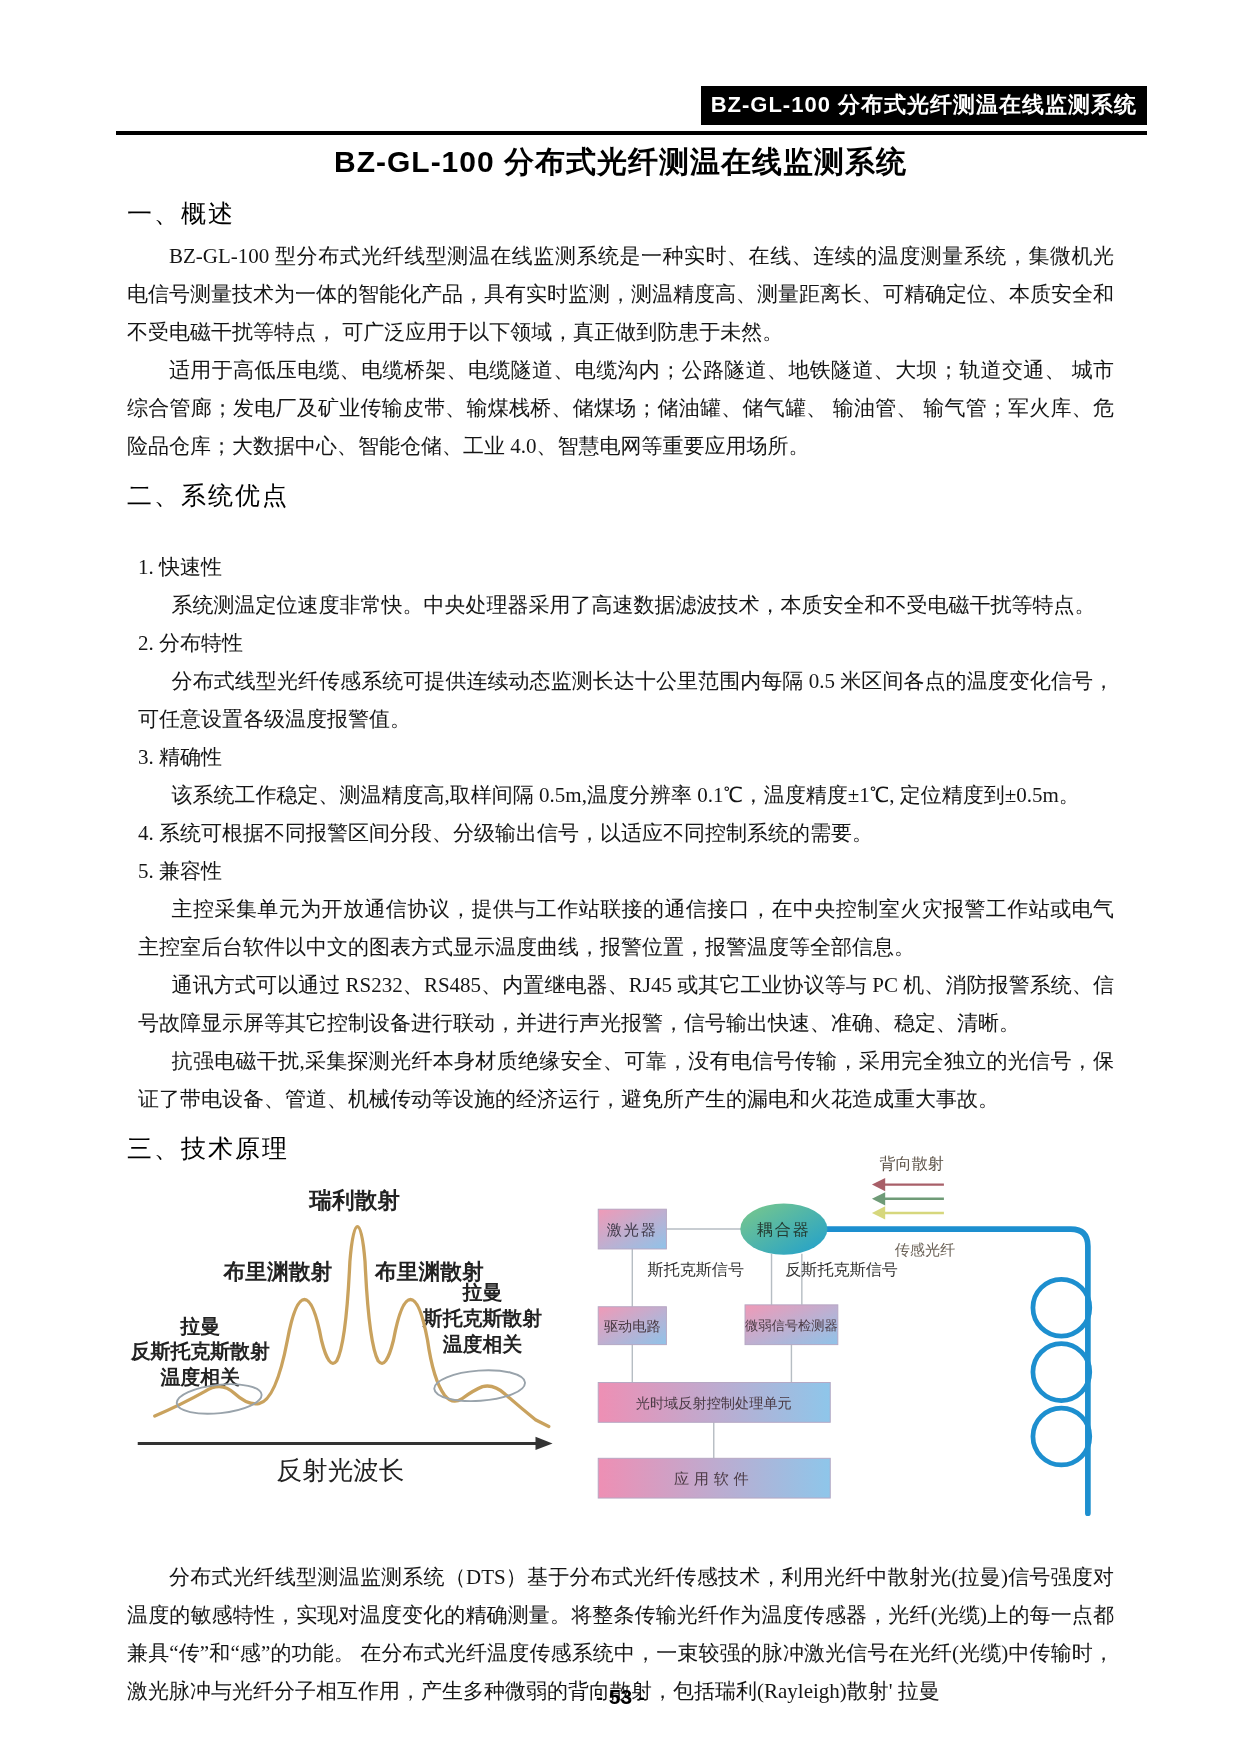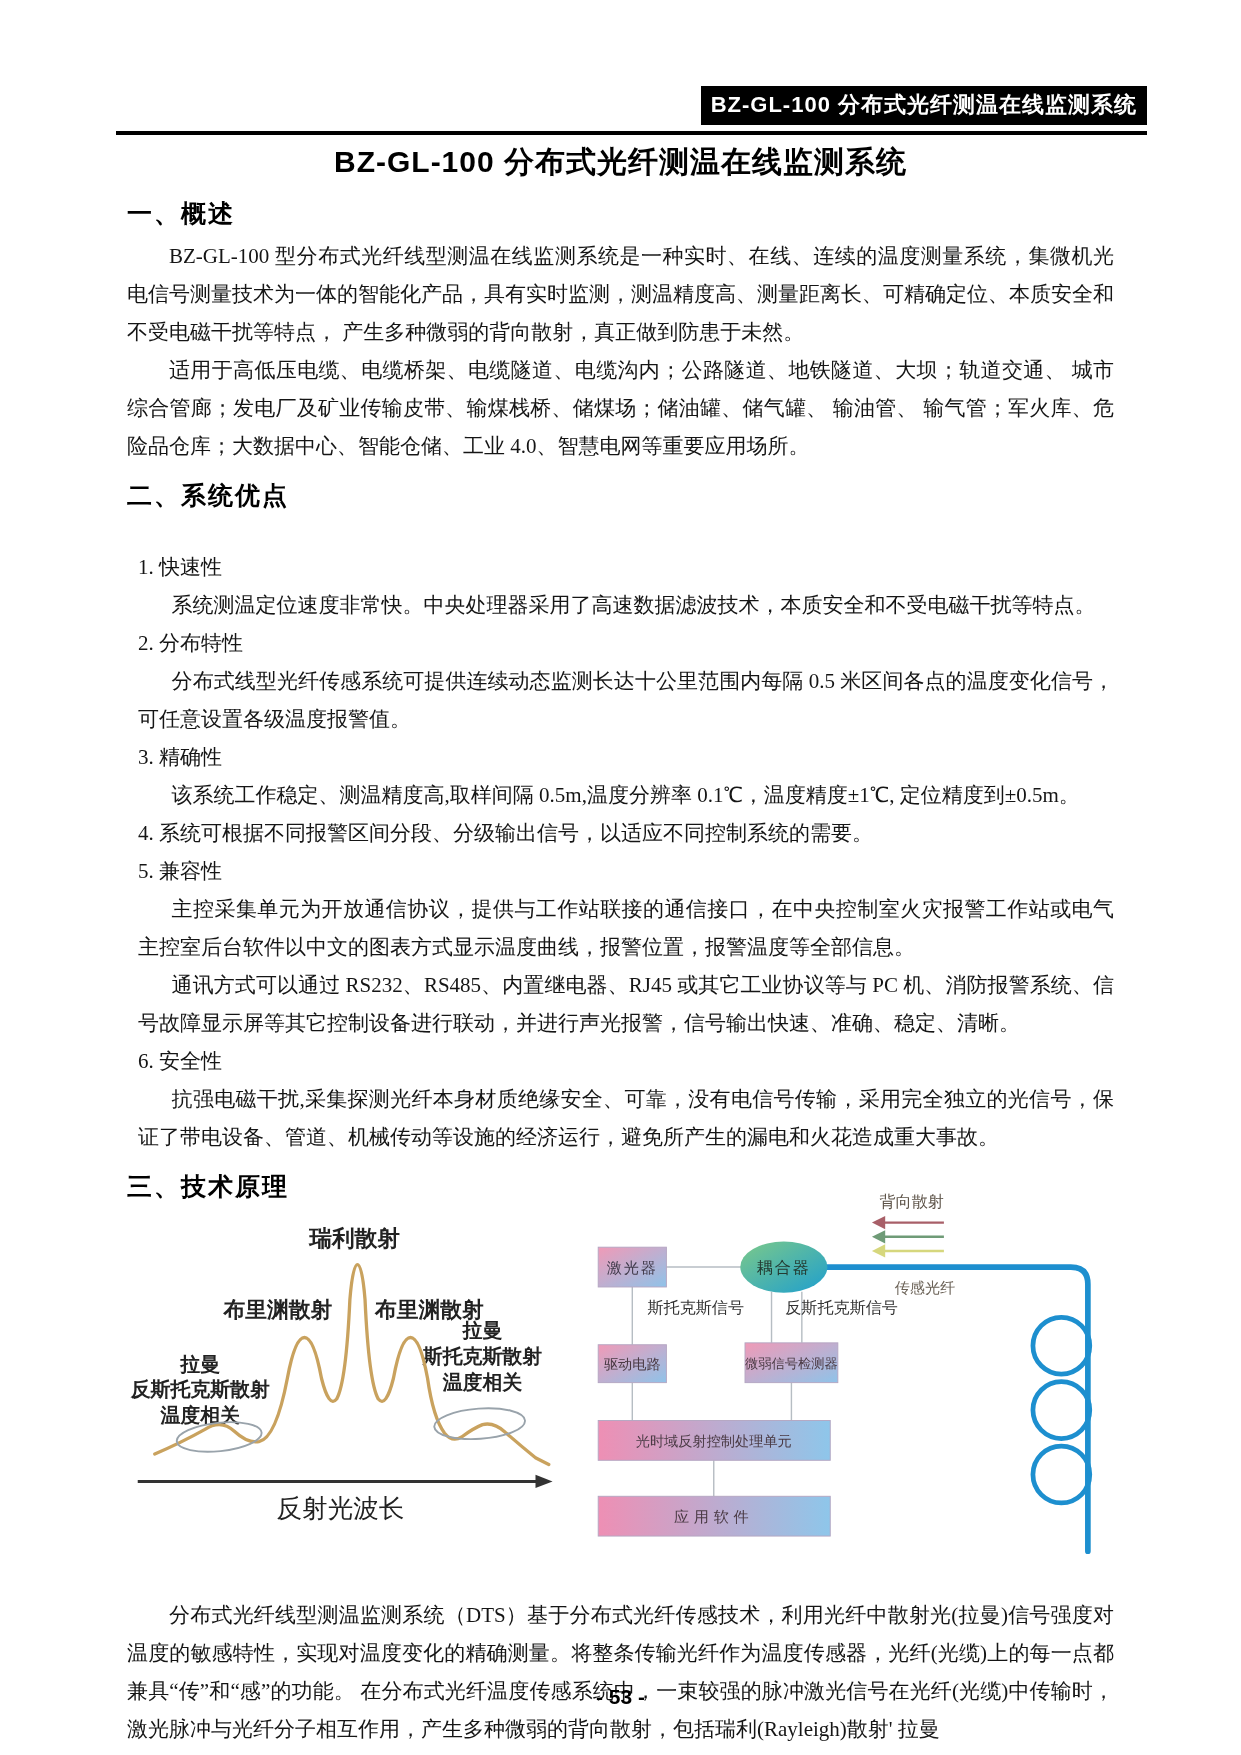--- a/index.html
+++ b/index.html
@@ -15,21 +15,21 @@
     font-family:"Liberation Sans", sans-serif; font-weight:bold;
     font-size:22px; letter-spacing:1px; padding:4px 10px 5px 10px;
   }
   .rule{position:absolute; top:131px; left:116px; right:94px; height:4px; background:#000;}
   .title{
     margin:2px 0 12px 0; text-align:center;
     font-family:"Liberation Sans", sans-serif; font-weight:bold;
     font-size:30px; letter-spacing:1px; color:#000;
   }
   h2.sec{
-    font-family:"Liberation Sans", sans-serif; font-weight:bold;
+    font-family:"Liberation Sans", sans-serif; font-weight:normal;
     font-size:25px; color:#000; letter-spacing:2px;
     margin:14px 0 7px 0;
   }
   p.body{margin:0; line-height:38px; text-align:justify; text-indent:2em;}
   .items{margin-left:11px;margin-top:36px;}
   .items .ilabel{margin:0; line-height:38px; text-indent:0;}
   .items p.body{text-indent:1.6em;}
   .figure-row{
     display:flex; align-items:flex-start; gap:14px;
     margin:2px 0 20px -12px;
@@ -46,36 +46,35 @@
 <body>
 
 <div class="page">
 
   <div class="banner">BZ-GL-100 分布式光纤测温在线监测系统</div>
   <div class="rule"></div>
 
   <h1 class="title">BZ-GL-100 分布式光纤测温在线监测系统</h1>
 
   <h2 class="sec">一、概述</h2>
-  <p class="body">BZ-GL-100 型分布式光纤线型测温在线监测系统是一种实时、在线、连续的温度测量系统，集微机光电信号测量技术为一体的智能化产品，具有实时监测，测温精度高、测量距离长、可精确定位、本质安全和不受电磁干扰等特点， 产生多种微弱的背向散射，真正做到防患于未然。</p>
+  <p class="body">BZ-GL-100 型分布式光纤线型测温在线监测系统是一种实时、在线、连续的温度测量系统，集微机光电信号测量技术为一体的智能化产品，具有实时监测，测温精度高、测量距离长、可精确定位、本质安全和不受电磁干扰等特点， 可广泛应用于以下领域，真正做到防患于未然。</p>
   <p class="body">适用于高低压电缆、电缆桥架、电缆隧道、电缆沟内；公路隧道、地铁隧道、大坝；轨道交通、 城市综合管廊；发电厂及矿业传输皮带、输煤栈桥、储煤场；储油罐、储气罐、 输油管、 输气管；军火库、危险品仓库；大数据中心、智能仓储、工业 4.0、智慧电网等重要应用场所。</p>
 
   <h2 class="sec">二、系统优点</h2>
   <div class="items">
     <p class="ilabel">1. 快速性</p>
     <p class="body">系统测温定位速度非常快。中央处理器采用了高速数据滤波技术，本质安全和不受电磁干扰等特点。</p>
     <p class="ilabel">2. 分布特性</p>
     <p class="body">分布式线型光纤传感系统可提供连续动态监测长达十公里范围内每隔 0.5 米区间各点的温度变化信号，可任意设置各级温度报警值。</p>
     <p class="ilabel">3. 精确性</p>
     <p class="body">该系统工作稳定、测温精度高,取样间隔 0.5m,温度分辨率 0.1℃，温度精度±1℃, 定位精度到±0.5m。</p>
     <p class="ilabel">4. 系统可根据不同报警区间分段、分级输出信号，以适应不同控制系统的需要。</p>
     <p class="ilabel">5. 兼容性</p>
     <p class="body">主控采集单元为开放通信协议，提供与工作站联接的通信接口，在中央控制室火灾报警工作站或电气主控室后台软件以中文的图表方式显示温度曲线，报警位置，报警温度等全部信息。</p>
     <p class="body">通讯方式可以通过 RS232、RS485、内置继电器、RJ45 或其它工业协议等与 PC 机、消防报警系统、信号故障显示屏等其它控制设备进行联动，并进行声光报警，信号输出快速、准确、稳定、清晰。</p>
-    <p class="ilabel">6. 安全性</p>
     <p class="body">抗强电磁干扰,采集探测光纤本身材质绝缘安全、可靠，没有电信号传输，采用完全独立的光信号，保证了带电设备、管道、机械传动等设施的经济运行，避免所产生的漏电和火花造成重大事故。</p>
   </div>
 
   <h2 class="sec">三、技术原理</h2>
 
   <div class="figure-row">
 
     <svg width="480" height="345" viewBox="0 0 480 345">
       <text x="253" y="28" font-size="24" font-weight="bold" text-anchor="middle" fill="#222">瑞利散射</text>
       <text x="172" y="103" font-size="23" font-weight="bold" text-anchor="middle" fill="#222">布里渊散射</text>

